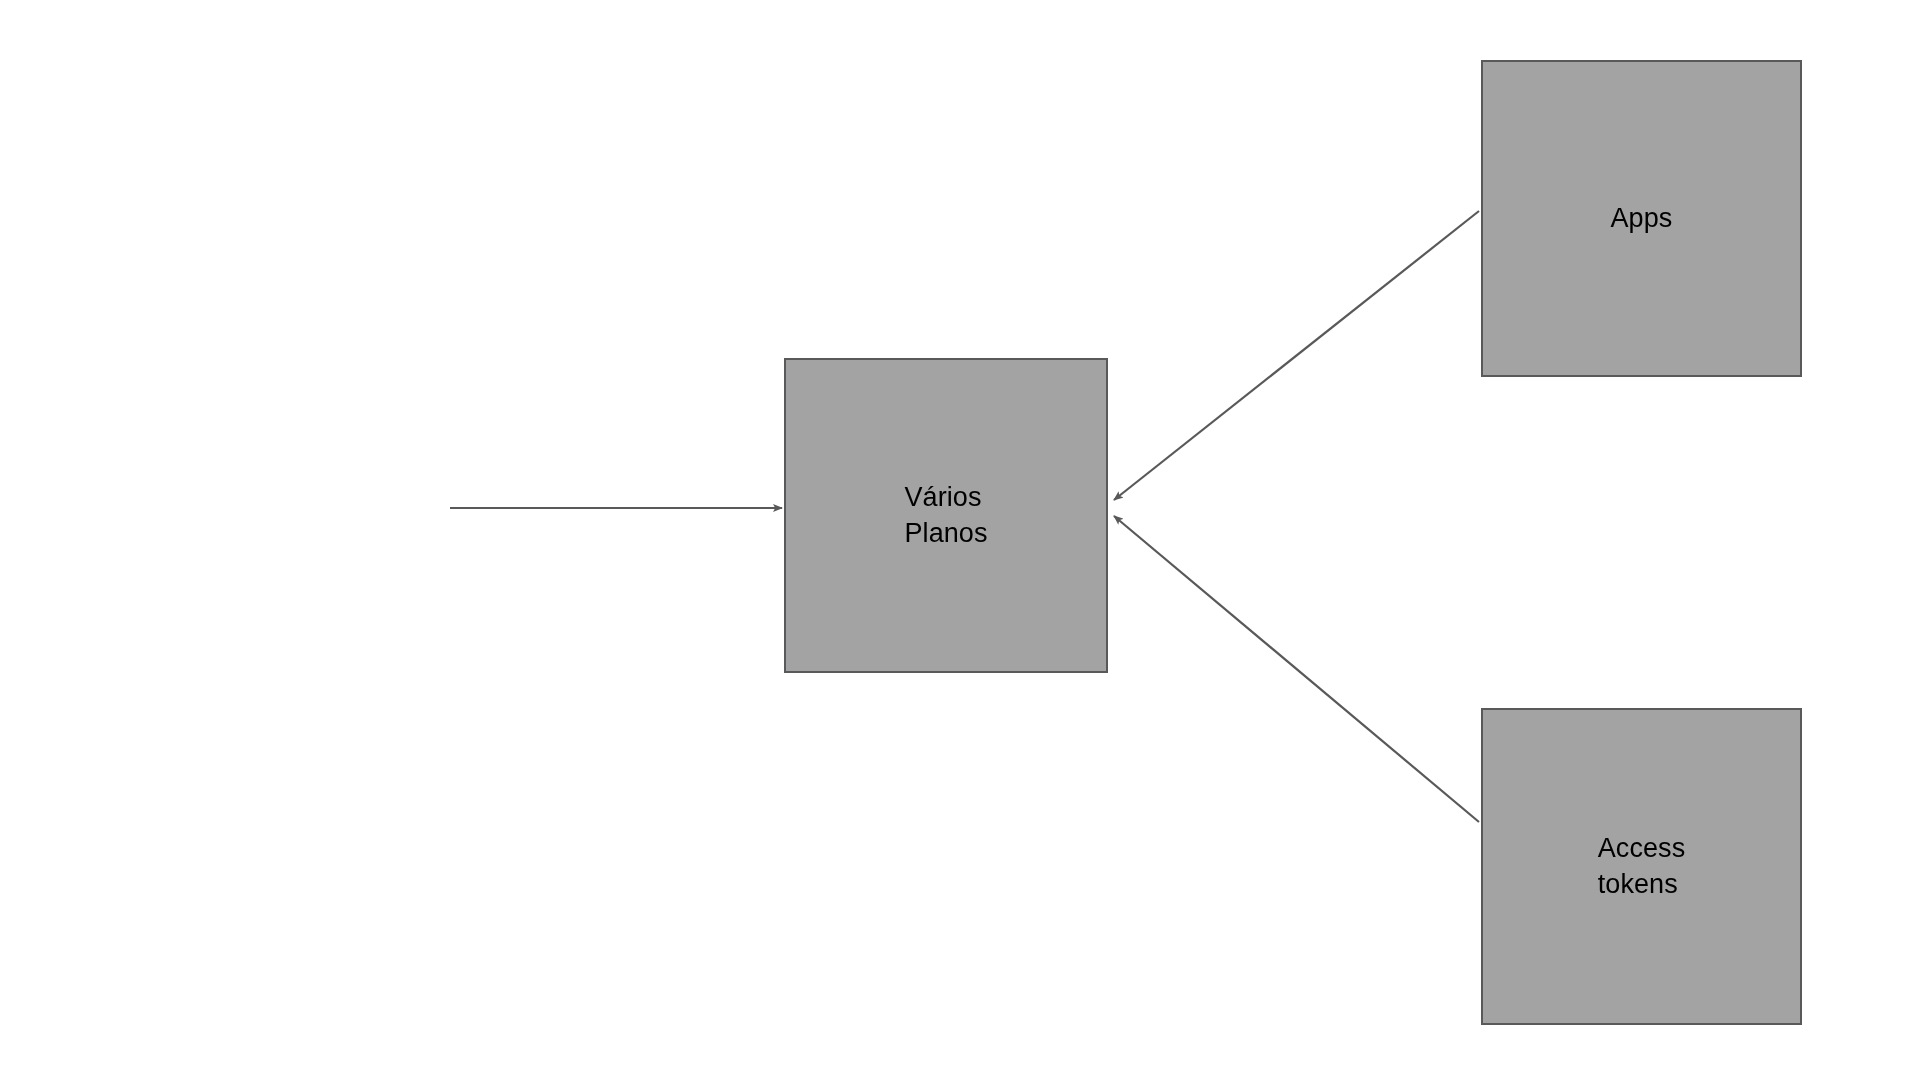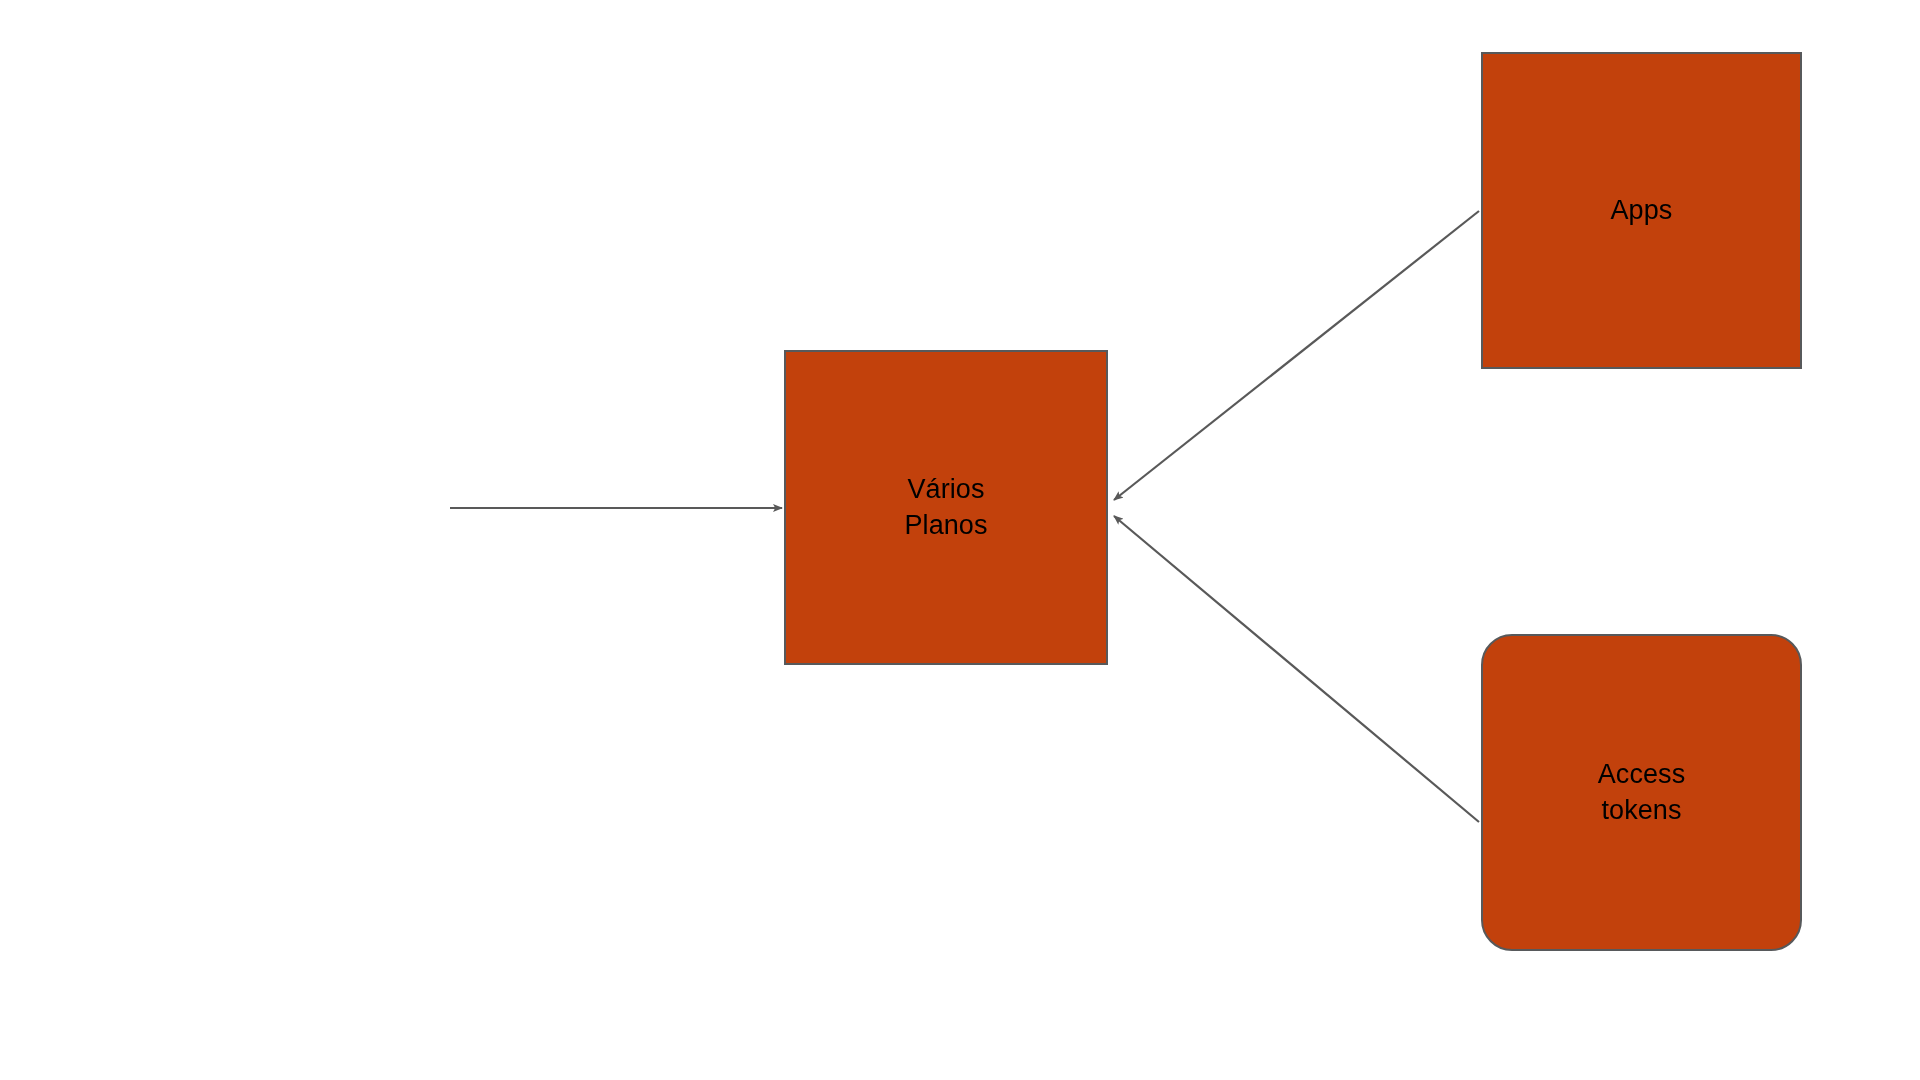--- a/index.html
+++ b/index.html
@@ -26,40 +26,40 @@
     position: absolute;
     left: 0;
     top: 0;
     width: 1920px;
     height: 1080px;
     pointer-events: none;
   }
   .node {
     position: absolute;
     box-sizing: border-box;
-    background: #c2410c;
+    background: #a3a3a3;
     border: 2px solid #57595b;
     display: flex;
     align-items: center;
     justify-content: center;
-    text-align: center;
+    margin-top: 8px;
   }
   .node-label {
     color: #000000;
     font-family: "Liberation Sans", sans-serif;
     font-size: 27px;
     line-height: 1.32;
     letter-spacing: 0.1px;
     white-space: pre-line;
     user-select: none;
   }
   #node-api   { left: 127px;  top: 350px; width: 322px; height: 315px; }
   #node-plans { left: 784px;  top: 350px; width: 324px; height: 315px; }
   #node-apps  { left: 1481px; top: 52px;  width: 321px; height: 317px; }
-  #node-tokens{ left: 1481px; top: 634px; width: 321px; height: 317px; border-radius: 31px; }
+  #node-tokens{ left: 1481px; top: 700px; width: 321px; height: 317px; }
 </style>
 </head>
 <body>
 
 <div id="canvas">
 
   <svg class="edge-layer" width="1920" height="1080" viewBox="0 0 1920 1080" xmlns="http://www.w3.org/2000/svg">
     <defs>
       <marker id="arrowhead" markerWidth="10" markerHeight="8" refX="9" refY="4" orient="auto" markerUnits="userSpaceOnUse">
         <path d="M0,0 L10,4 L0,8 L2.2,4 Z" fill="#595959"></path>

